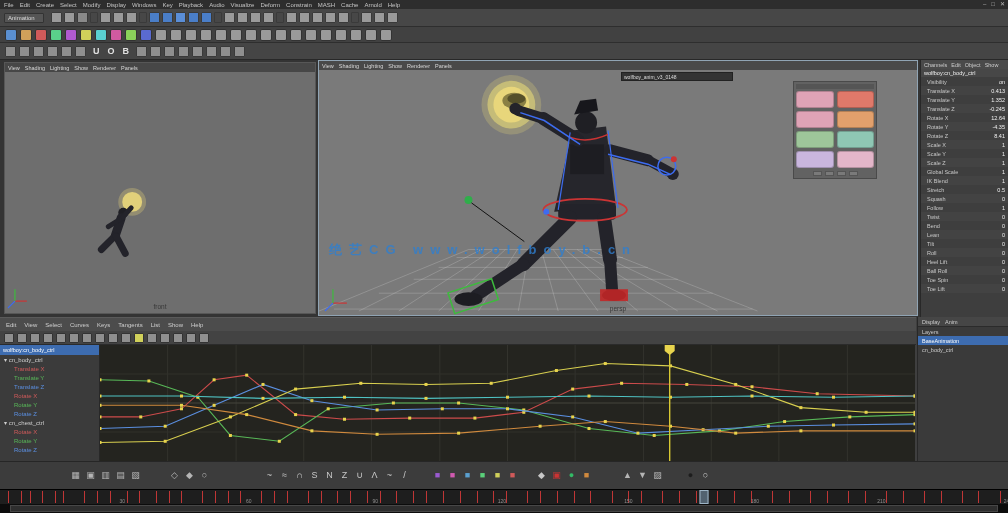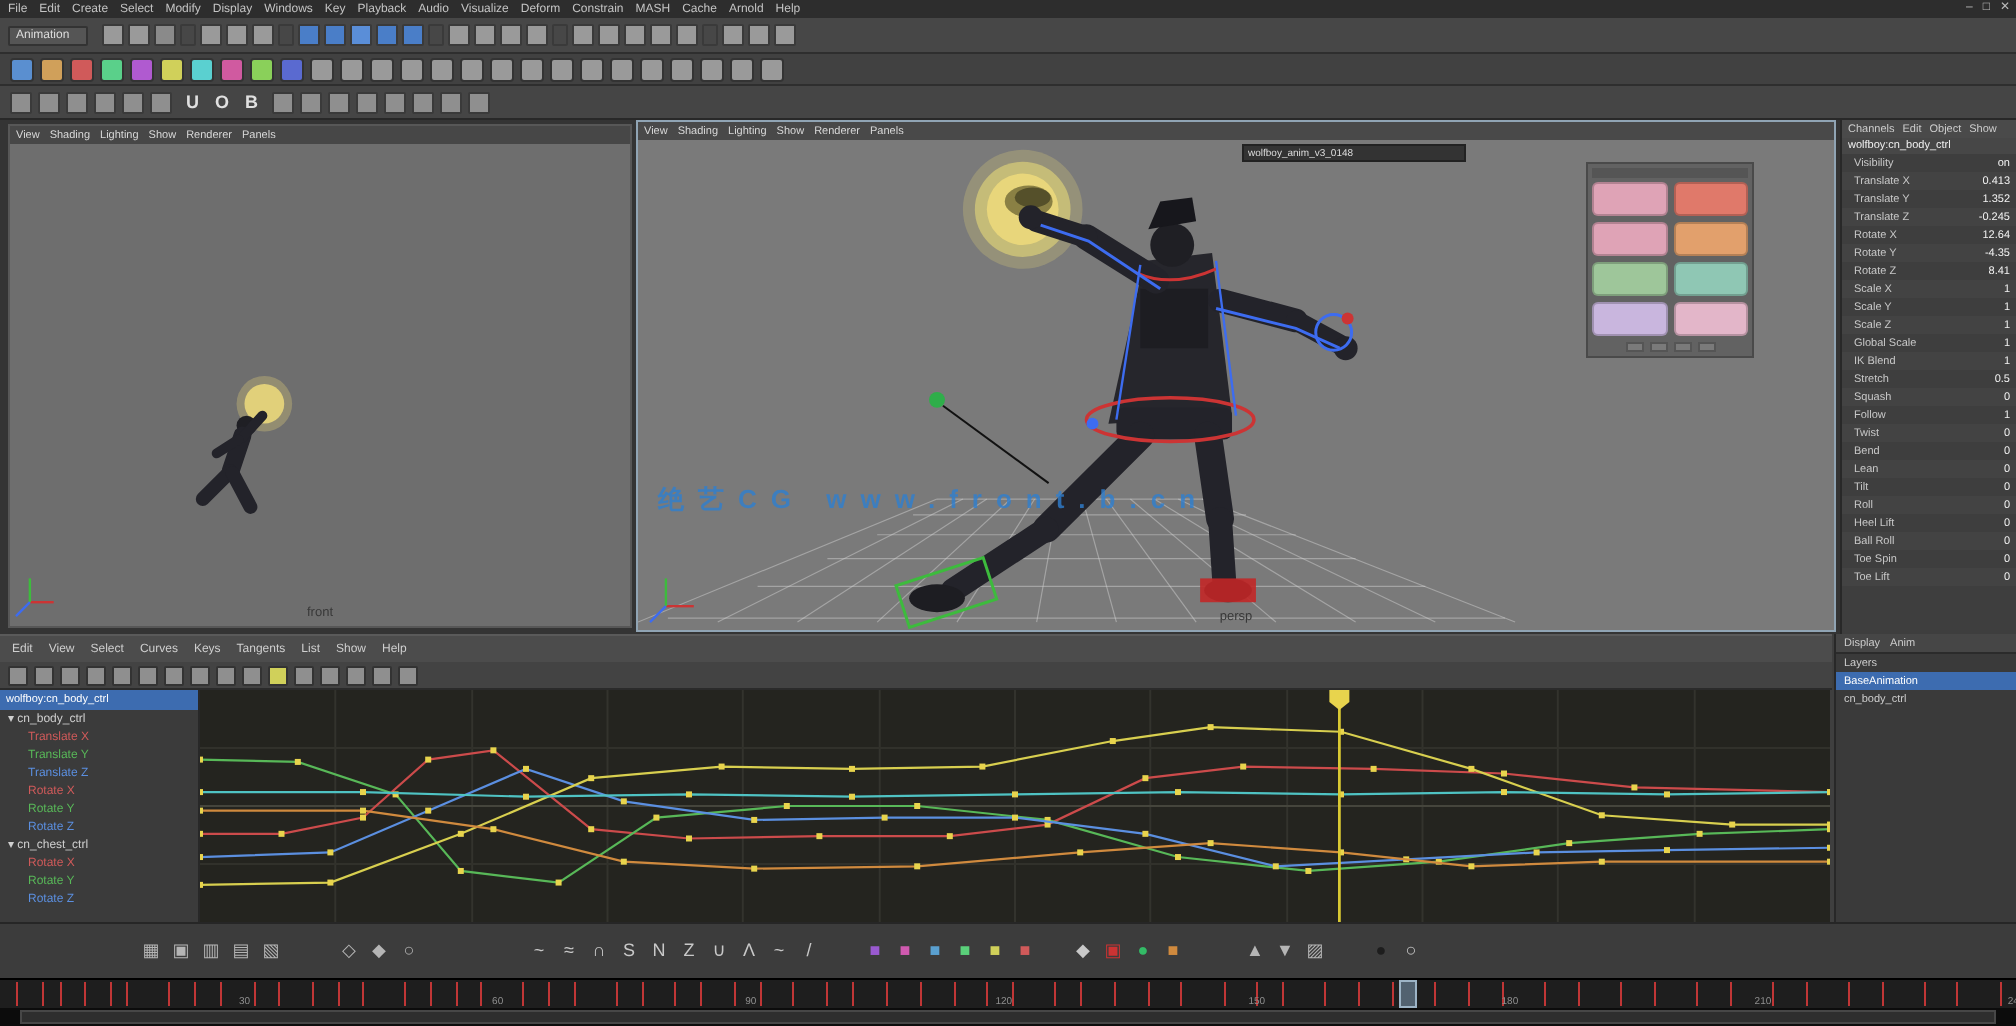--- a/index.html
+++ b/index.html
@@ -315,21 +315,21 @@
           <line x1="153" y1="143" x2="206" y2="182" stroke="#111" stroke-width="1"></line>
         </g>
 
         <g stroke-width="1.2">
           <line x1="14" y1="244" x2="28" y2="244" stroke="#cc3434"></line>
           <line x1="14" y1="244" x2="14" y2="230" stroke="#3dbb3d"></line>
           <line x1="14" y1="244" x2="6" y2="252" stroke="#3d6cf0"></line>
         </g>
       </svg>
 
-      <div class="watermark">绝艺CG www.front.b.cn</div>
+      <div class="watermark">绝艺CG www.wolfboy.b.cn</div>
 
       <div class="palette">
         <div class="palette-head"></div>
         <div class="palette-grid">
 
         <span class="swatch" style="background: rgb(223, 163, 182);"></span>
             <span class="swatch" style="background: rgb(224, 121, 106);"></span>
             <span class="swatch" style="background: rgb(223, 163, 182);"></span>
             <span class="swatch" style="background: rgb(226, 160, 108);"></span>
             <span class="swatch" style="background: rgb(158, 198, 154);"></span>

